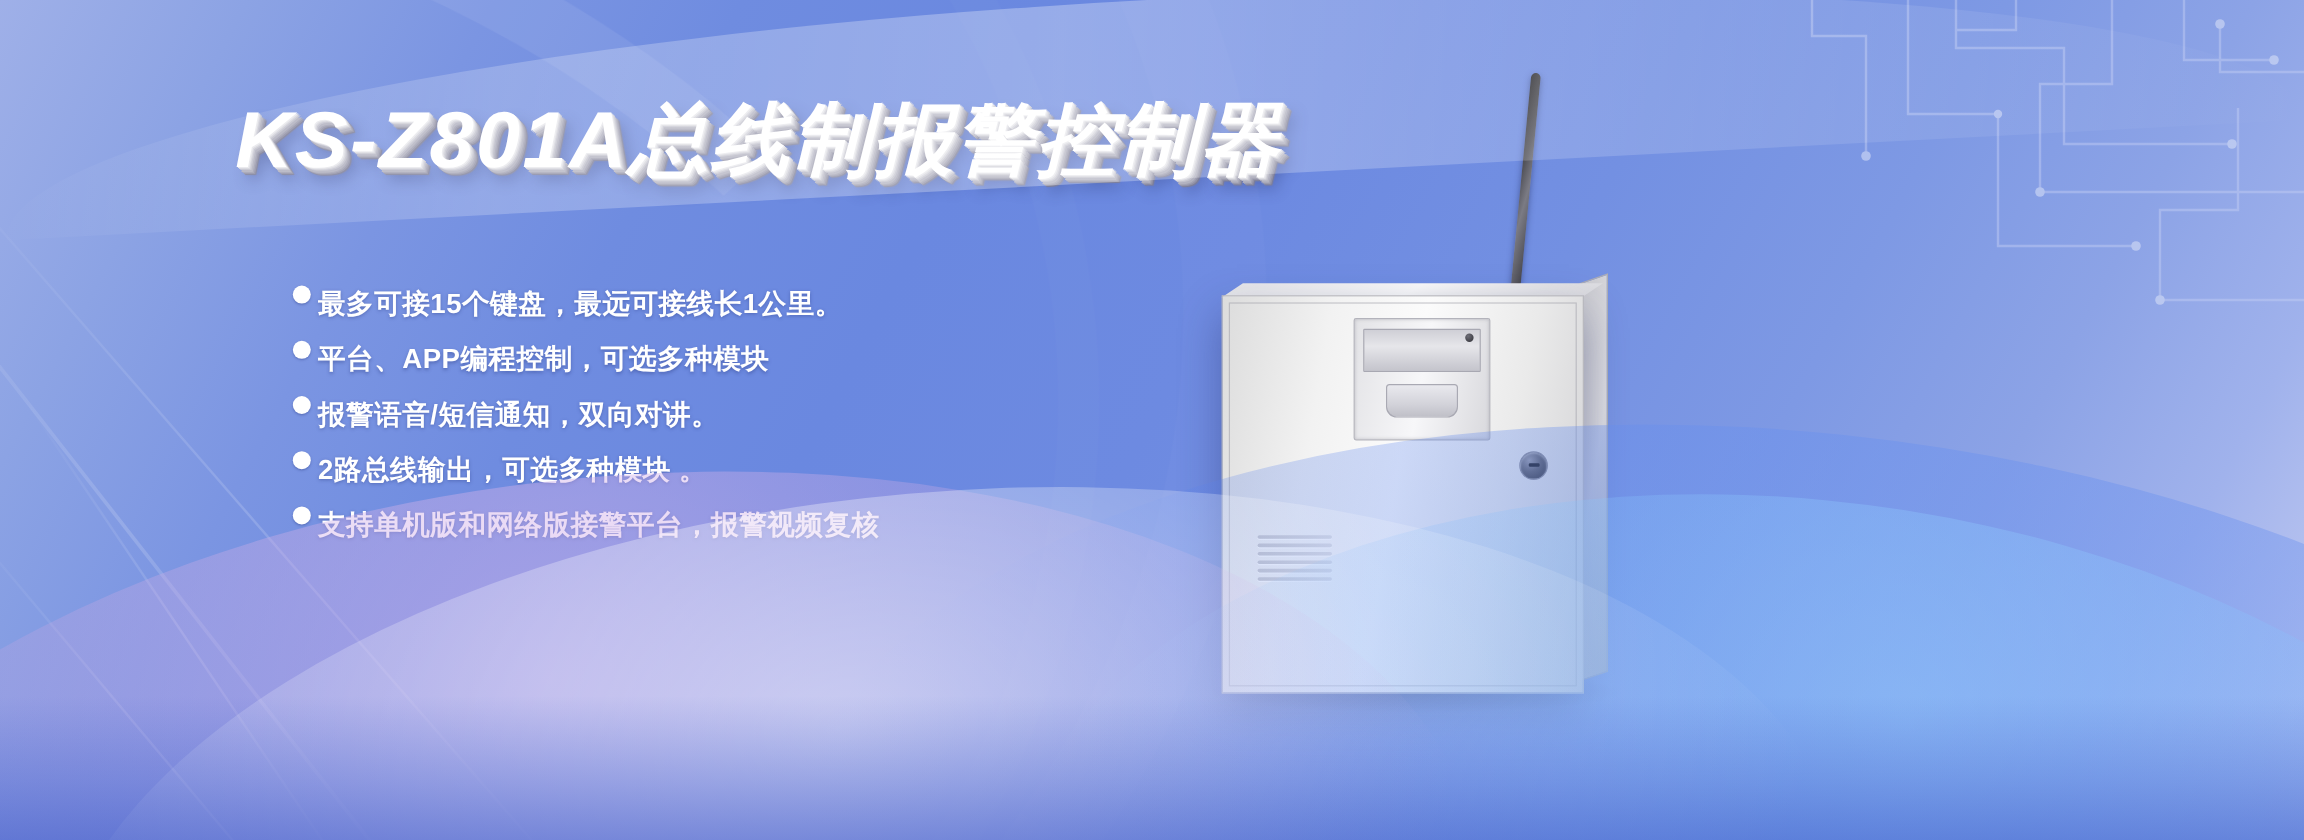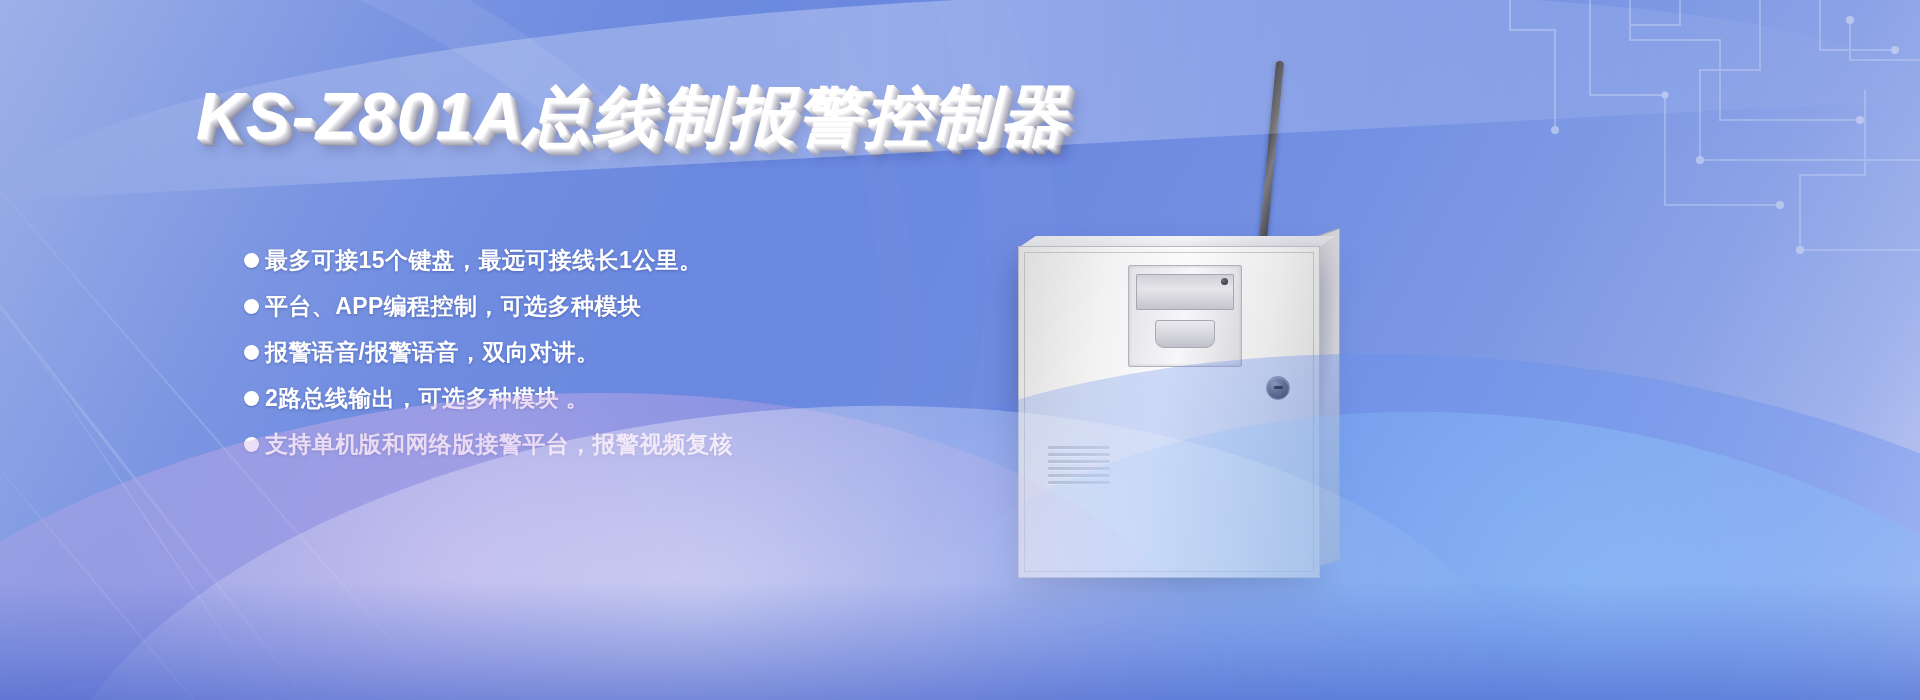--- a/index.html
+++ b/index.html
@@ -155,21 +155,21 @@
 
   
   #features {
     position: absolute;
     left: 244px;
     top: 238px;
     width: 760px;
   }
   .feature {
     display: flex;
-    align-items: center;
+    align-items: flex-start;
     height: 44px;
     margin-bottom: 2px;
     color: #ffffff;
     font-size: 23px;
     font-weight: bold;
     letter-spacing: 0.4px;
     white-space: nowrap;
     text-shadow: 0 1px 3px rgba(45,60,130,0.45);
   }
   .bullet {
@@ -379,21 +379,21 @@
     <div class="feature">
       <span class="bullet"></span>
       <span>最多可接15个键盘，最远可接线长1公里。</span>
     </div>
     <div class="feature">
       <span class="bullet"></span>
       <span>平台、APP编程控制，可选多种模块</span>
     </div>
     <div class="feature">
       <span class="bullet"></span>
-      <span>报警语音/报警语音，双向对讲。</span>
+      <span>报警语音/短信通知，双向对讲。</span>
     </div>
     <div class="feature">
       <span class="bullet"></span>
       <span>2路总线输出，可选多种模块 。</span>
     </div>
     <div class="feature">
       <span class="bullet"></span>
       <span>支持单机版和网络版接警平台，报警视频复核</span>
     </div>
   </div>

